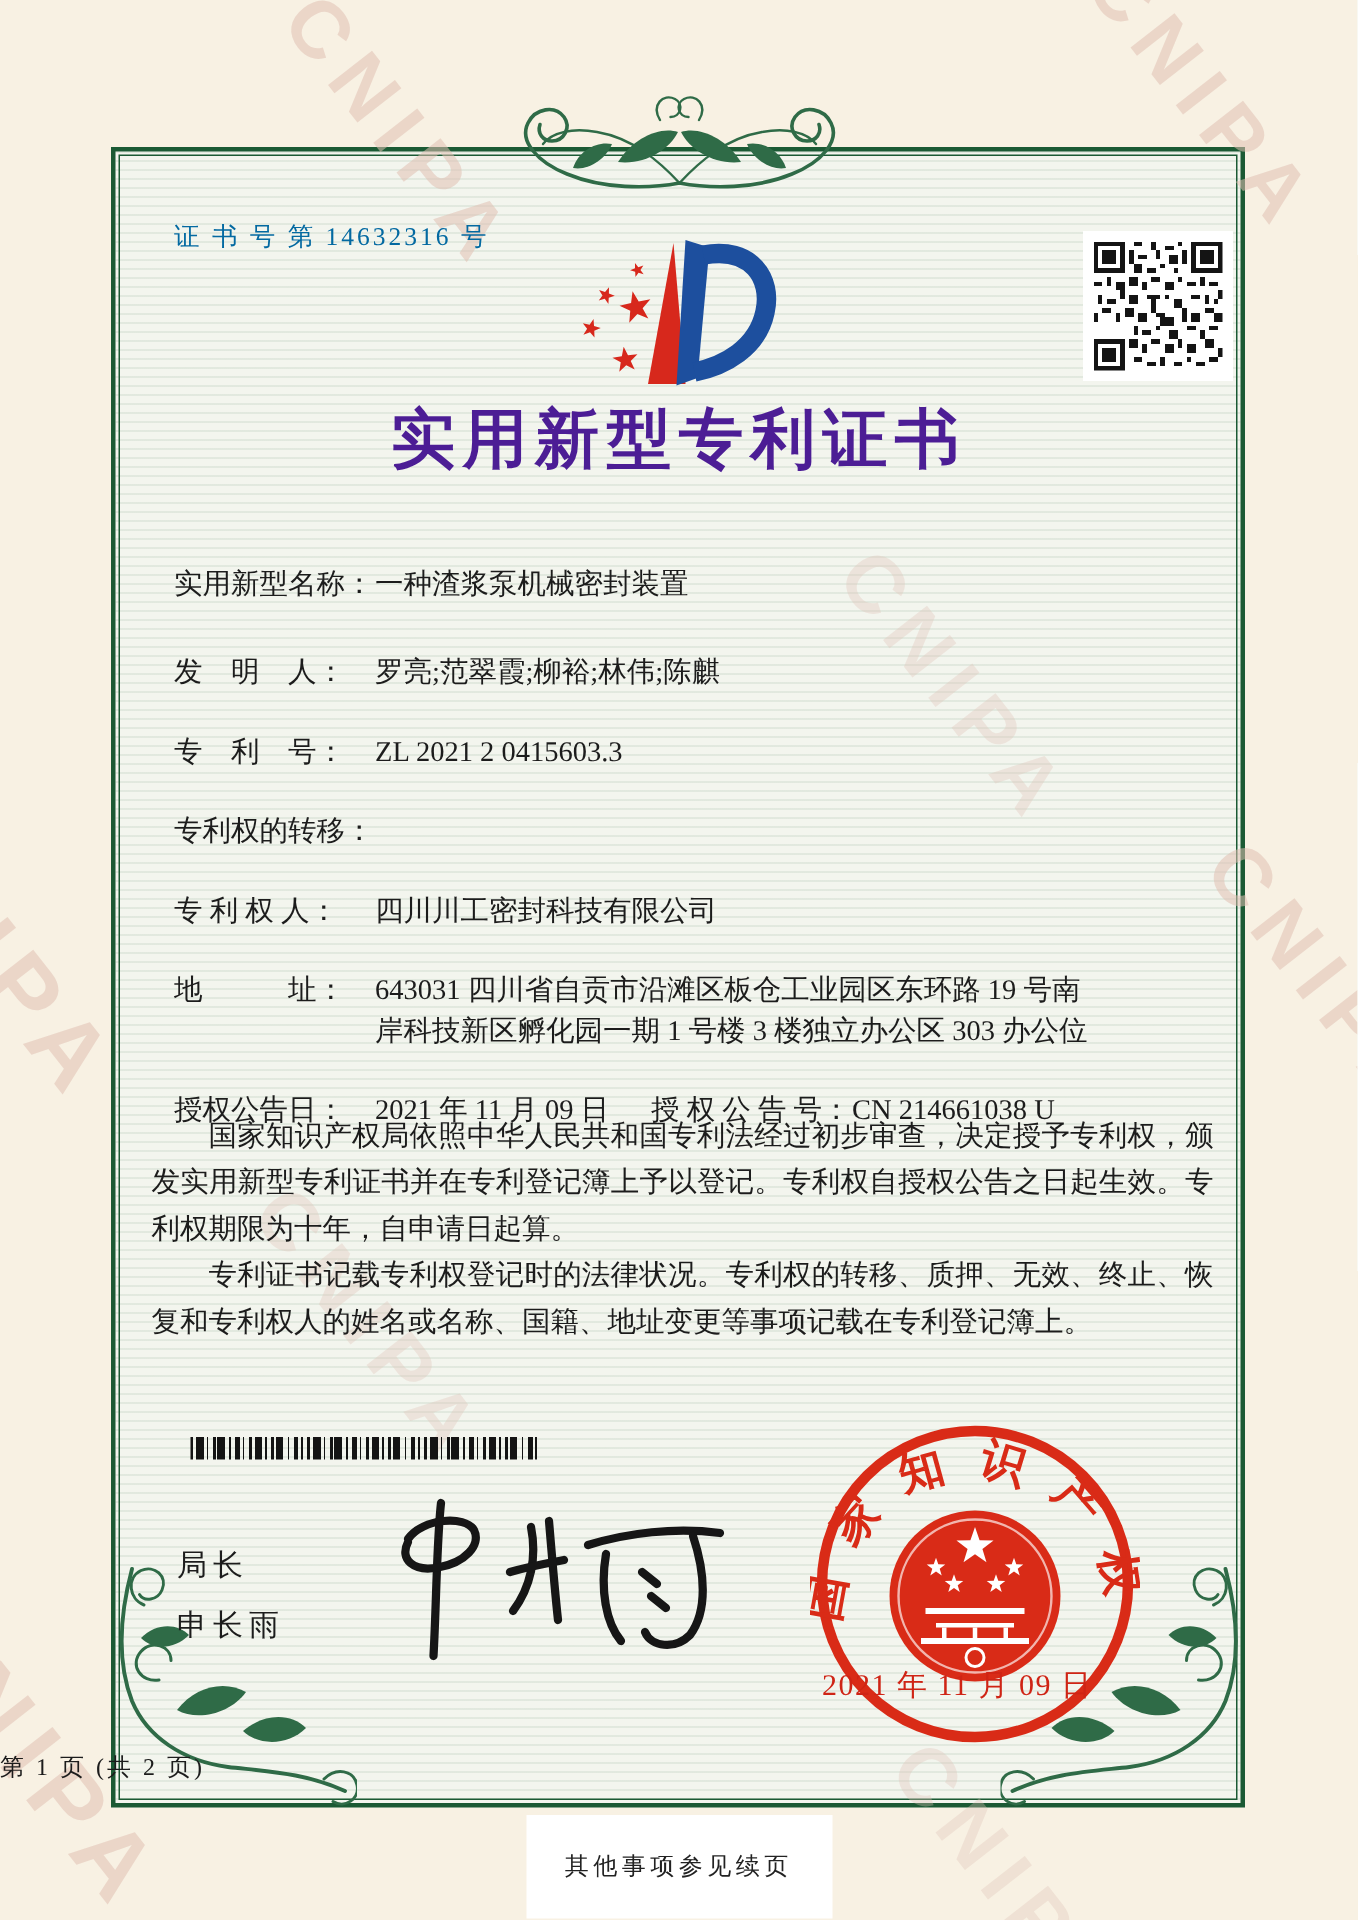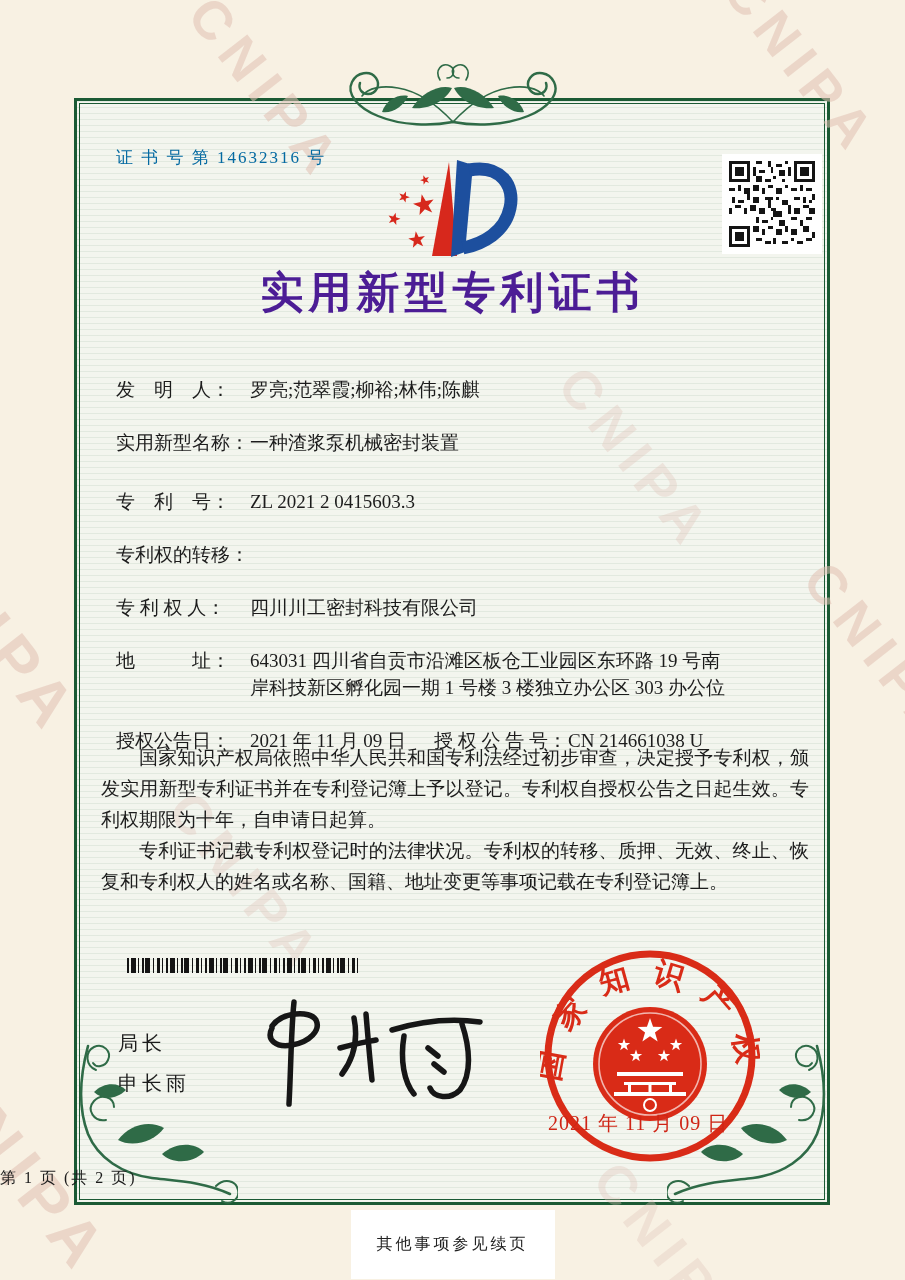--- a/index.html
+++ b/index.html
@@ -260,27 +260,27 @@
         <rect x="21" y="26" width="1" height="1"></rect>
           <rect x="23" y="27" width="2" height="1"></rect>
           <rect x="26" y="26" width="2" height="1"></rect>
       </g>
     </svg>
   </div>
 
   <div class="doc-title">实用新型专利证书</div>
 
   <div class="fields">
-    <div class="field-row">
-      <span class="flabel">发　明　人：</span>
-      <span class="fvalue">罗亮;范翠霞;柳裕;林伟;陈麒</span>
-    </div>
     <div class="field-row gap-lg">
       <span class="flabel">实用新型名称：</span>
       <span class="fvalue">一种渣浆泵机械密封装置</span>
+    </div>
+    <div class="field-row">
+      <span class="flabel">发　明　人：</span>
+      <span class="fvalue">罗亮;范翠霞;柳裕;林伟;陈麒</span>
     </div>
     <div class="field-row">
       <span class="flabel">专　利　号：</span>
       <span class="fvalue">ZL 2021 2 0415603.3</span>
     </div>
     <div class="field-row">
       <span class="flabel">专利权的转移：</span>
     </div>
     <div class="field-row">
       <span class="flabel">专 利 权 人：</span>

